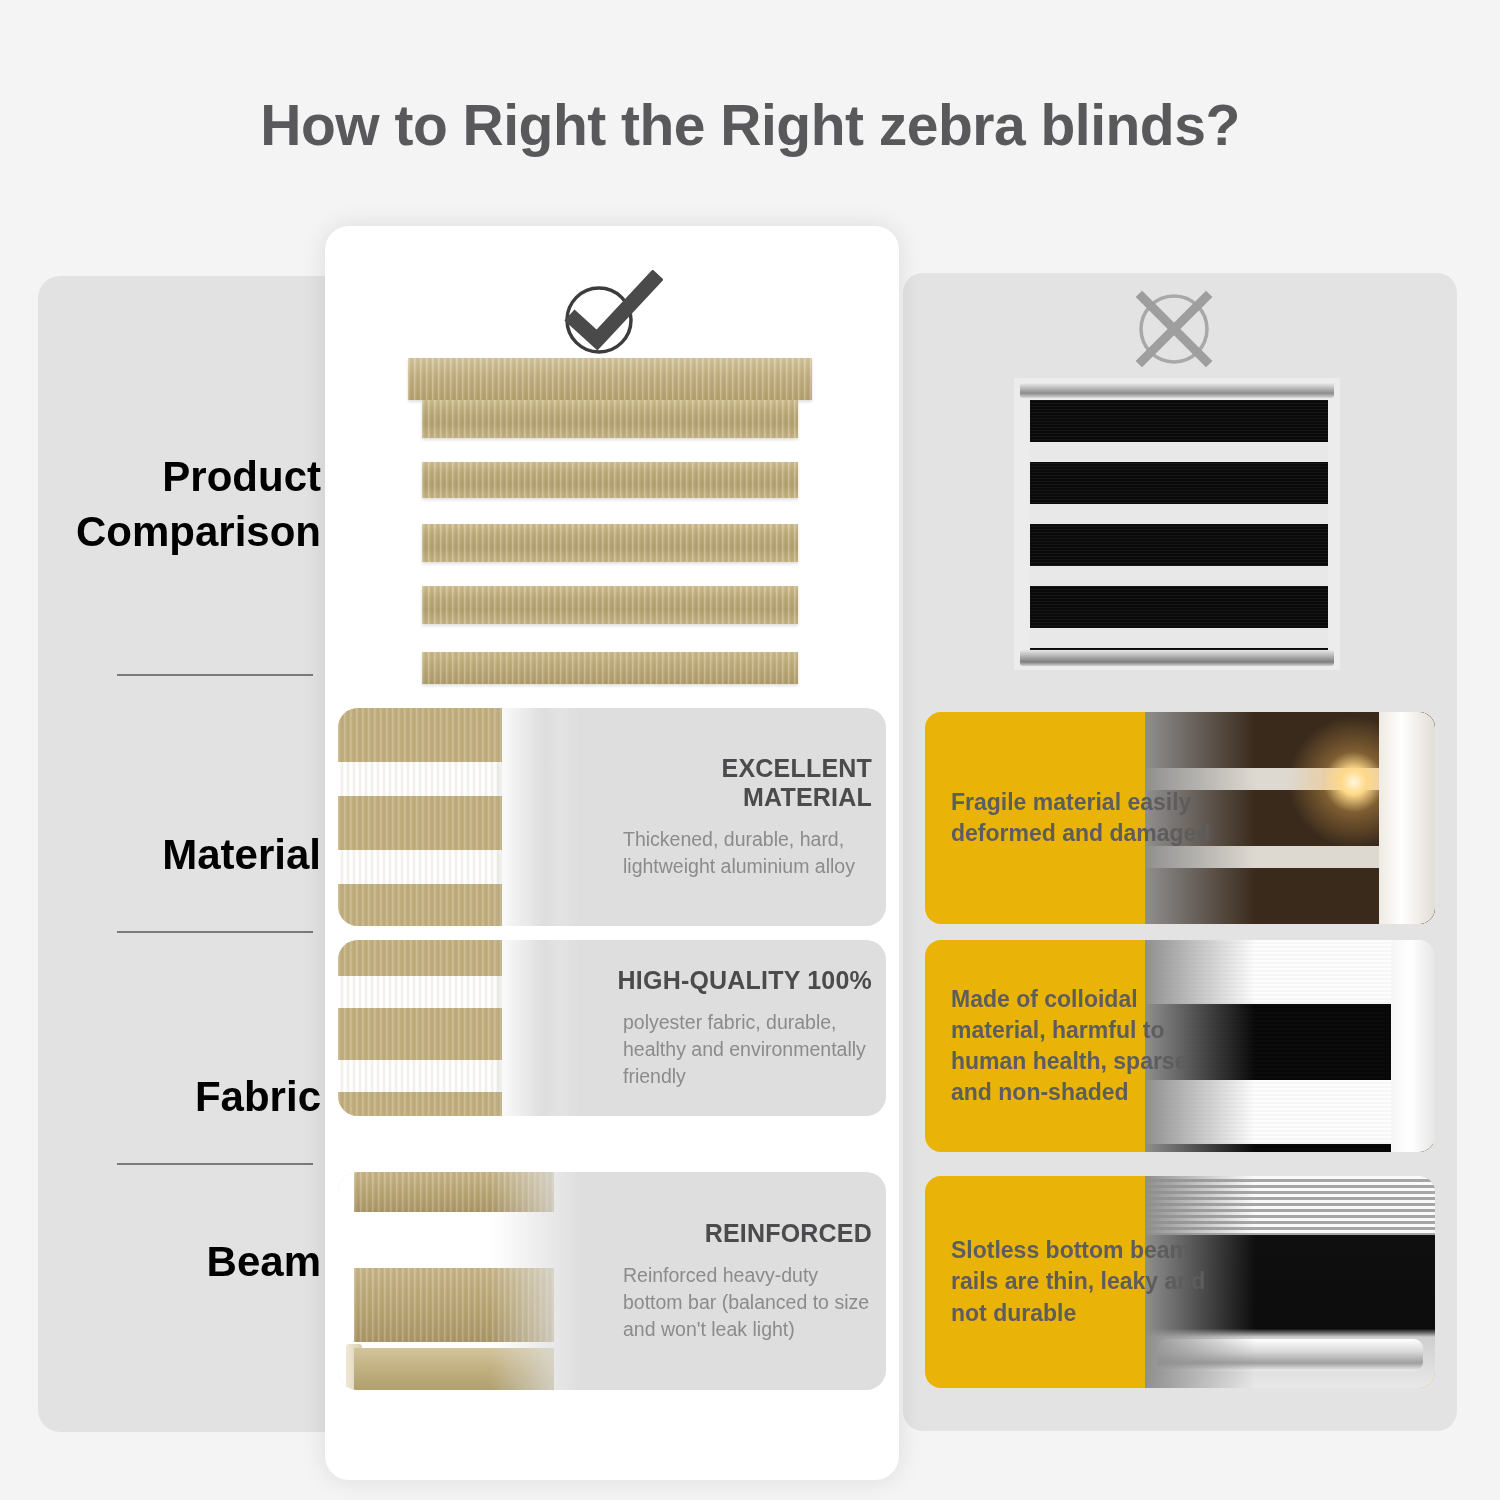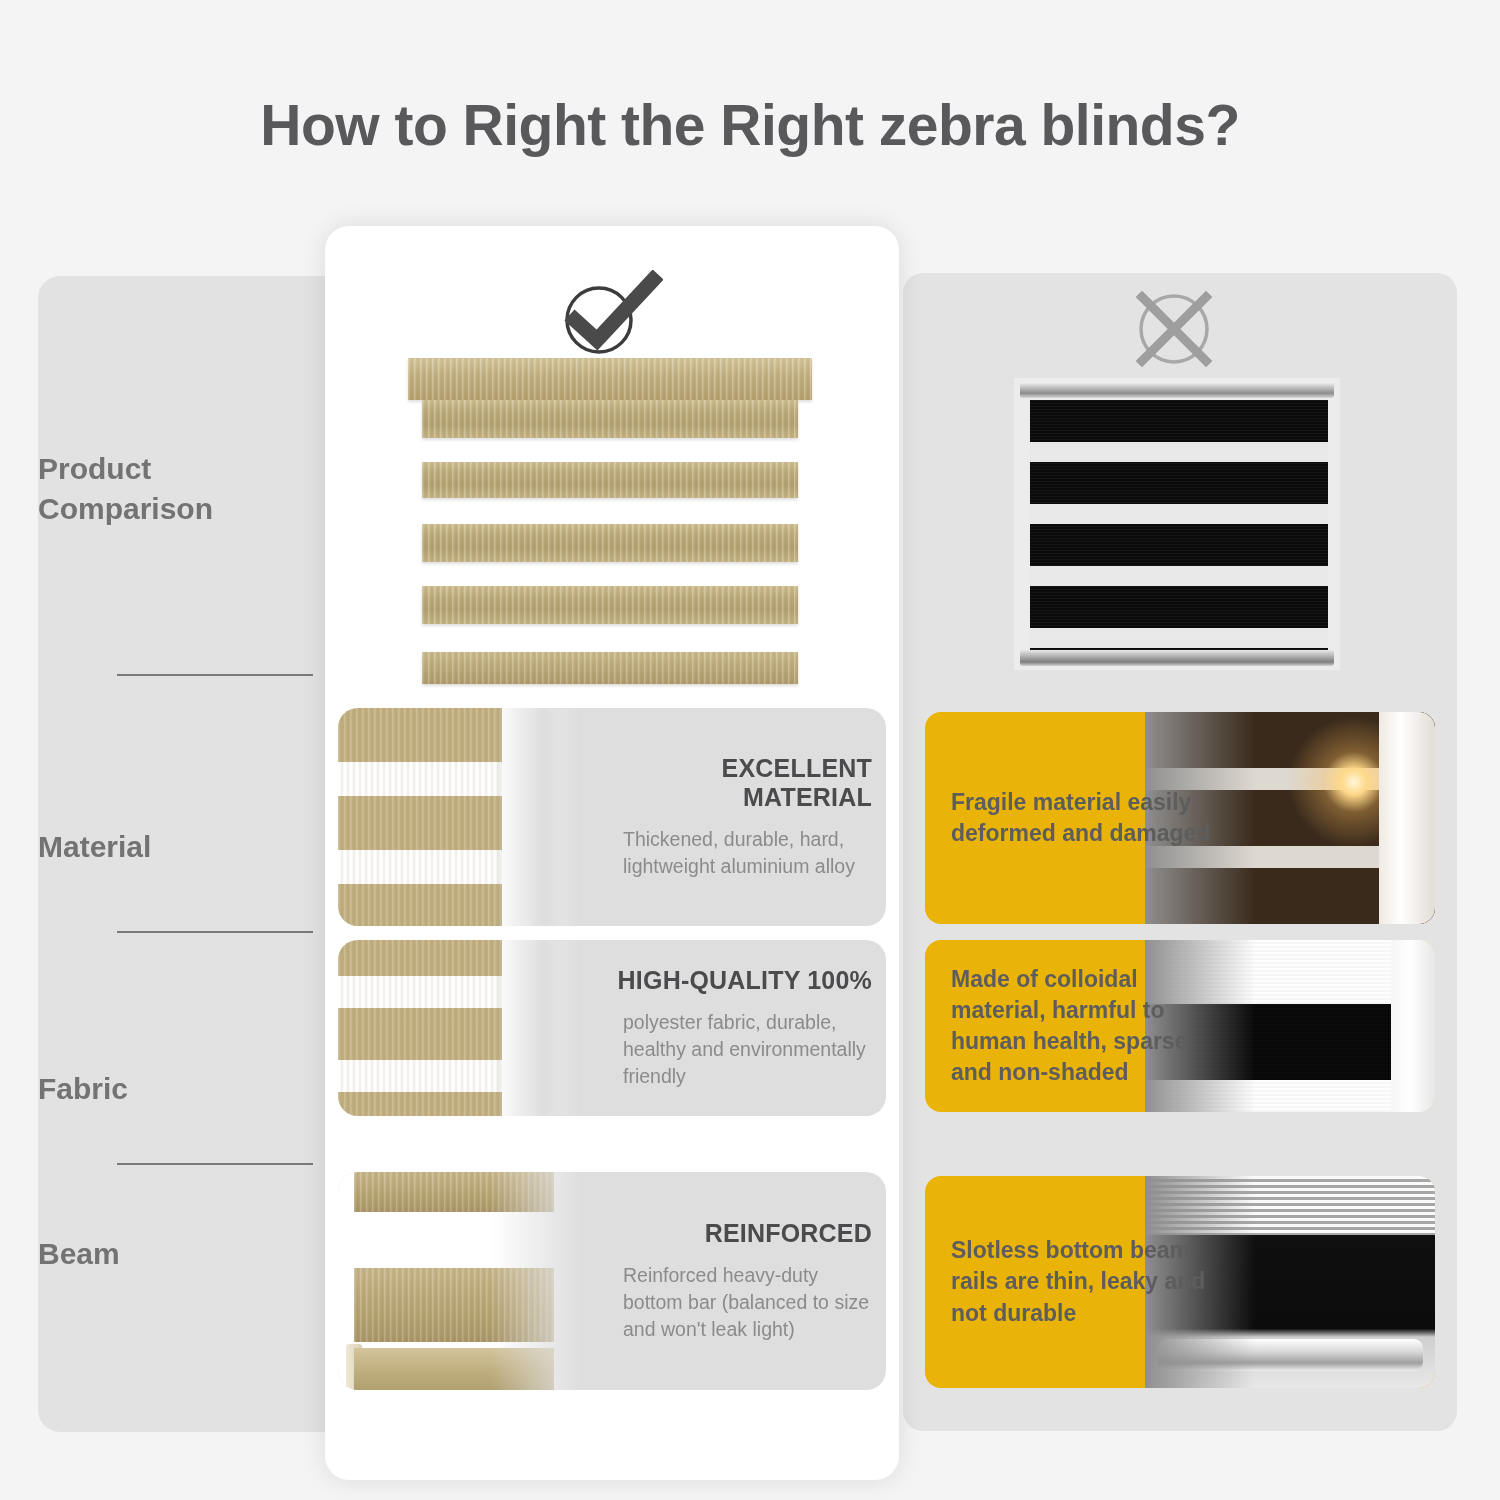--- a/index.html
+++ b/index.html
@@ -26,24 +26,24 @@
   #label-rail{
     position:absolute;
     left:38px;top:276px;
     width:576px;height:1156px;
     background:#e2e2e2;
     border-radius:22px;
   }
   .row-label{
     position:absolute;
     left:0;width:283px;
-    text-align:left;
-    font-size:30px;
+    text-align:right;
+    font-size:42px;
     font-weight:bold;
-    color:#737373;
+    color:#000000;
     line-height:1.32;
   }
   .rail-divider{
     position:absolute;
     left:79px;width:196px;height:2px;
     background:#7a7a7a;
   }
 
   
   #panel-negative{
@@ -391,21 +391,21 @@
   <div class="photo">
     <div class="glare">
       <div class="frame-r"></div>
     </div>
   </div>
   <div class="txt">
     <div class="bd">Fragile material easily deformed and damaged</div>
   </div>
 </div>
 
-<div class="card-bad" style="top:940px;height:172px;text-decoration:underline;">
+<div class="card-bad" style="top:940px;height:212px;text-decoration:underline;">
   <div class="photo">
     <div class="sheer-bad">
       <div class="frame-r"></div>
     </div>
   </div>
   <div class="txt">
     <div class="bd">Made of colloidal material, harmful to human health, sparse and non-shaded</div>
   </div>
 </div>
 

